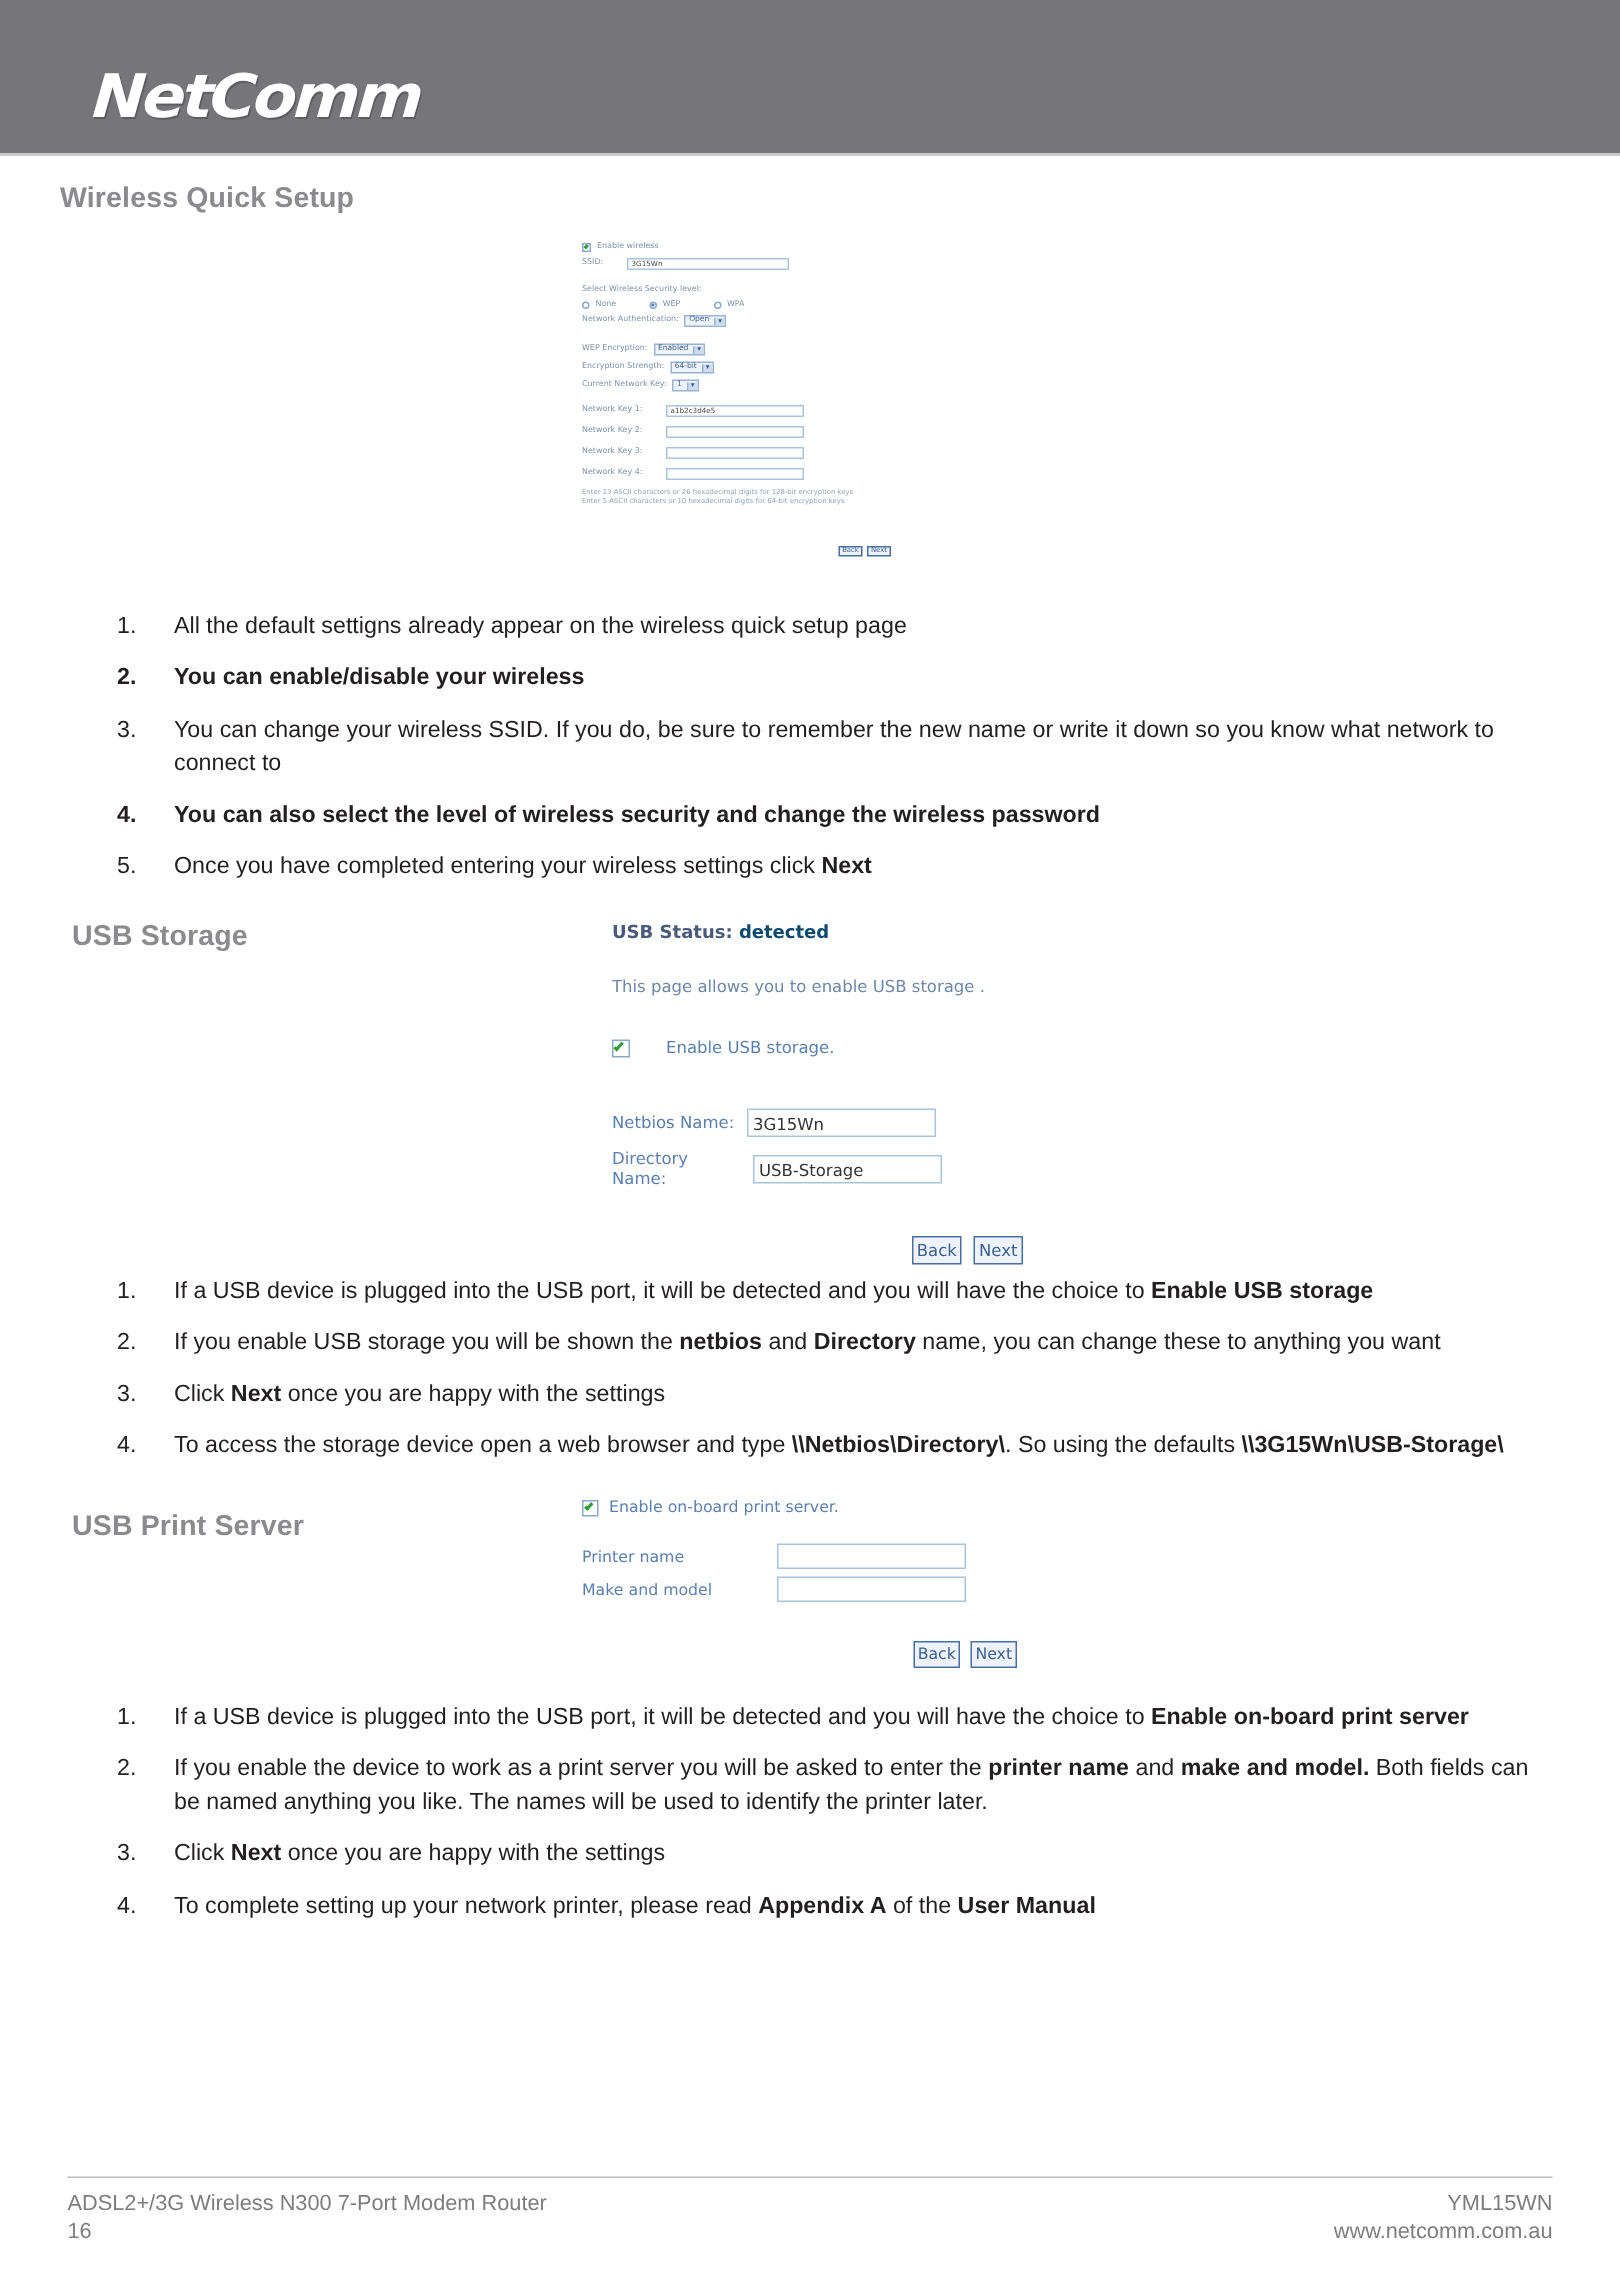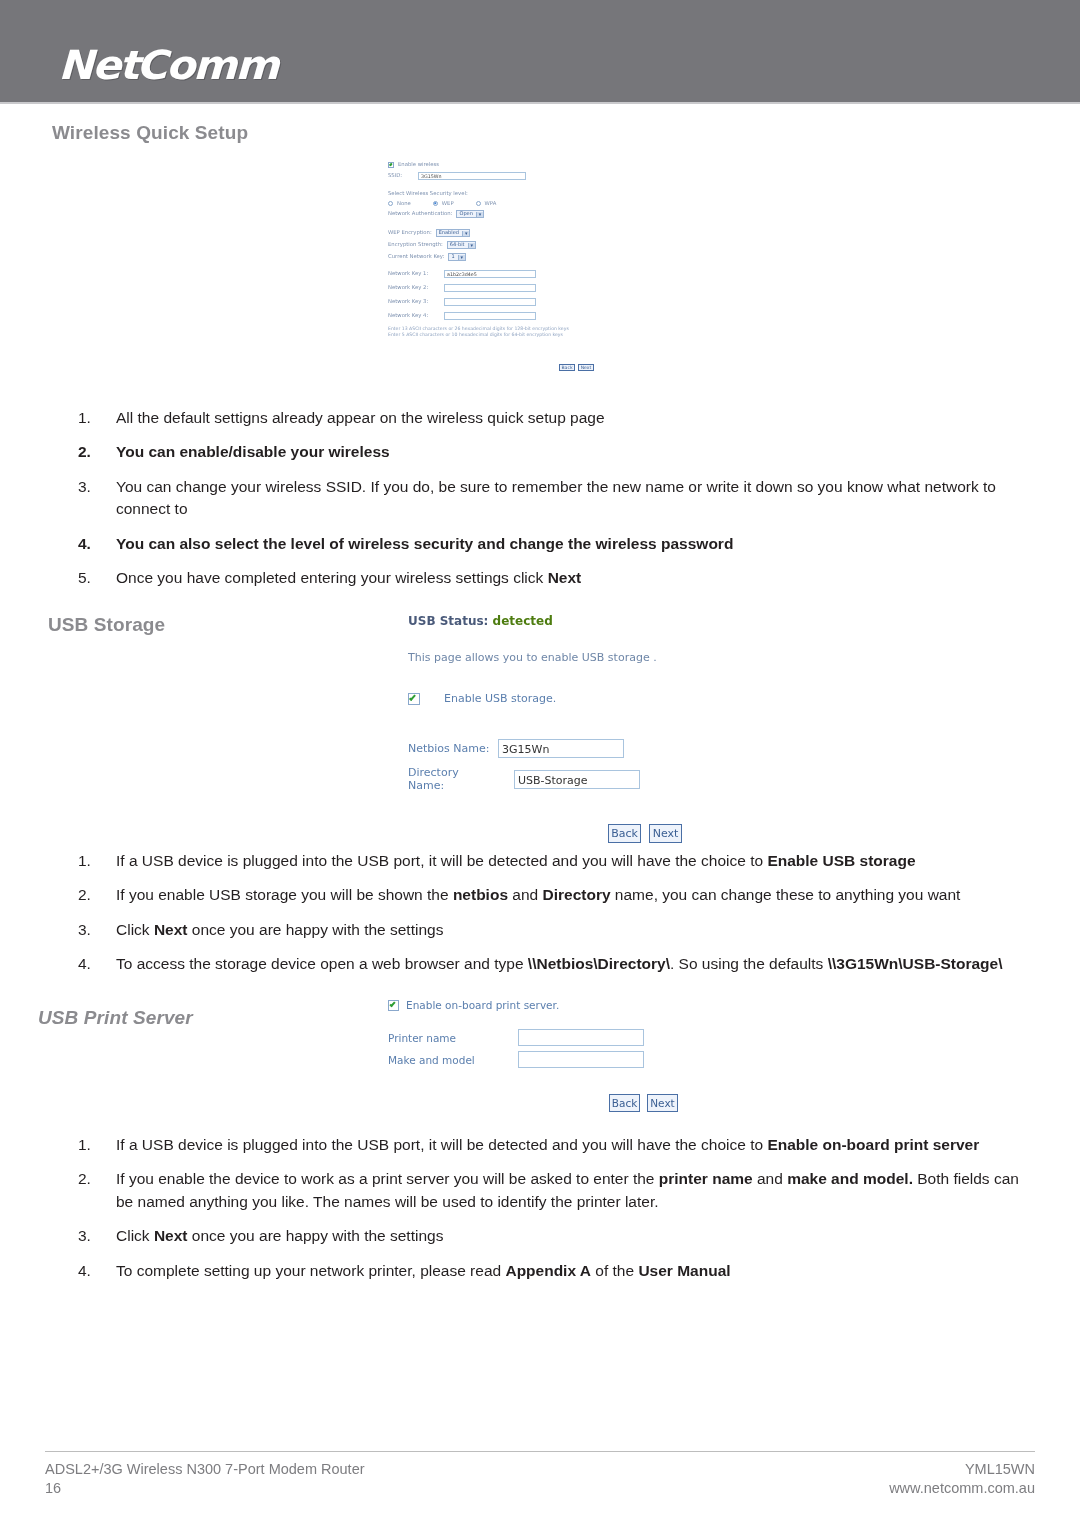--- a/index.html
+++ b/index.html
@@ -170,21 +170,21 @@
     width: 280px;
     font-family: "DejaVu Sans", sans-serif;
     font-size: 11px;
     color: #5b7fae;
   }
   #usb-storage-shot .status-line {
     font-weight: bold;
     font-size: 12px;
     color: #4a5a7a;
   }
-  #usb-storage-shot .status-val { color: #4d7c0f; }
+  #usb-storage-shot .status-val { color: #0c4a6e; }
   #usb-storage-shot .desc { color: #6f87a8; font-size: 11px; }
   #usb-storage-shot .ui-input {
     height: 19px;
     font-size: 11px;
     padding: 0 3px;
     line-height: 19px;
     color: #333;
     font-family: "DejaVu Sans", sans-serif;
   }
   #usb-storage-shot .ui-btn {
@@ -254,21 +254,21 @@
 </head>
 <body>
 
 <div class="header-band">
   <div class="logo">NetComm</div>
   <div class="band-edge"></div>
 </div>
 
 <div class="page">
 
-  <div style="position:absolute; left:52px; top:18px;">
+  <div style="position:absolute; left:40px; top:18px;">
     <h2 class="section-heading">Wireless Quick Setup</h2>
   </div>
 
   <div id="wireless-shot" class="ui-shot ui-shot-sm">
 
     <div class="ui-row" style="gap:4px; margin-bottom:4px;">
       <span class="ui-checkbox checked" style="width:6px;height:6px;"></span>
       <span class="ui-label">Enable wireless</span>
     </div>
 
@@ -368,39 +368,39 @@
 
     <div class="ui-row" style="gap:24px; margin-bottom:34px;">
       <span class="ui-checkbox checked" style="width:12px;height:12px;"></span>
       <span>Enable USB storage.</span>
     </div>
 
     <div class="ui-row" style="gap:6px; margin-bottom:8px;">
       <span style="width:84px;">Netbios Name:</span>
       <span class="ui-input" style="width:126px;">3G15Wn</span>
     </div>
-    <div class="ui-row" style="gap:22px;">
+    <div class="ui-row" style="gap:10px;">
       <span style="width:84px;">Directory Name:</span>
       <span class="ui-input" style="width:126px;">USB-Storage</span>
     </div>
 
     <div style="display:flex; gap:8px; justify-content:flex-end; margin-top:32px; padding-right:6px;">
       <span class="ui-btn">Back</span>
       <span class="ui-btn">Next</span>
     </div>
   </div>
 
   <ol class="steps" id="usb-storage-steps" style="position:absolute; left:60px; top:746px; width:965px;">
       <li><span class="num">1.</span><span><span>If a USB device is plugged into the USB port, it will be detected and you will have the choice to </span><b>Enable USB storage</b></span></li>
       <li><span class="num">2.</span><span><span>If you enable USB storage you will be shown the </span><b>netbios</b><span> and </span><b>Directory</b><span> name, you can change these to anything you want</span></span></li>
       <li><span class="num">3.</span><span><span>Click </span><b>Next</b><span> once you are happy with the settings</span></span></li>
       <li><span class="num">4.</span><span><span>To access the storage device open a web browser and type </span><b>\\Netbios\Directory\</b><span>. So using the defaults </span><b>\\3G15Wn\USB-Storage\</b></span></li>
     </ol>
 
-  <div style="position:absolute; left:38px; top:903px;font-style:italic;">
+  <div style="position:absolute; left:48px; top:903px;">
     <h2 class="section-heading">USB Print Server</h2>
   </div>
 
   <div id="usb-print-shot">
     <div class="ui-row" style="gap:7px; margin-bottom:18px;">
       <span class="ui-checkbox checked" style="width:11px;height:11px;"></span>
       <span>Enable on-board print server.</span>
     </div>
 
     <div class="ui-row" style="gap:6px; margin-bottom:5px;">

